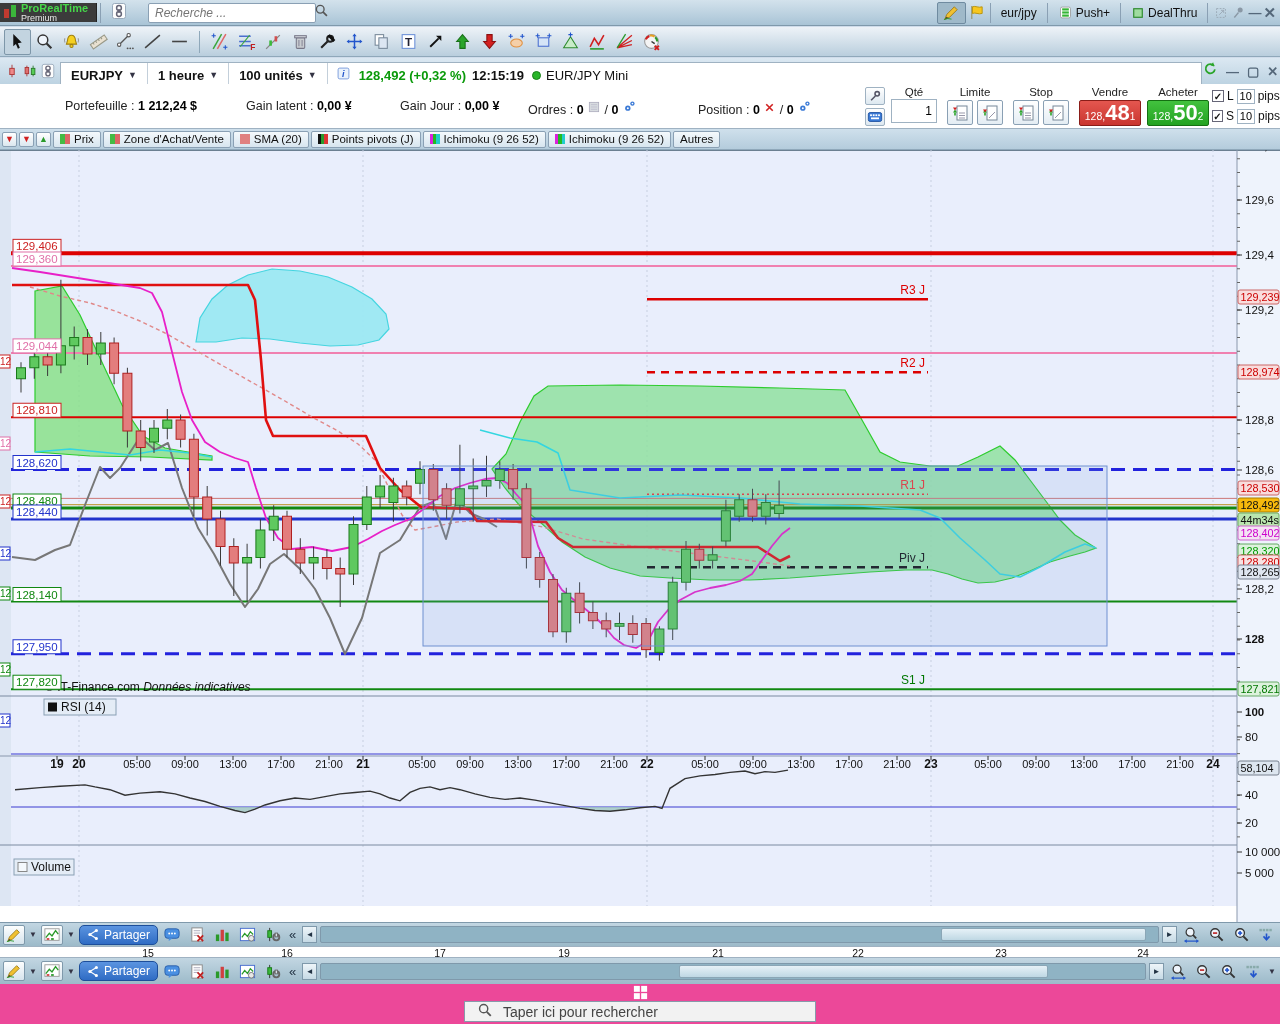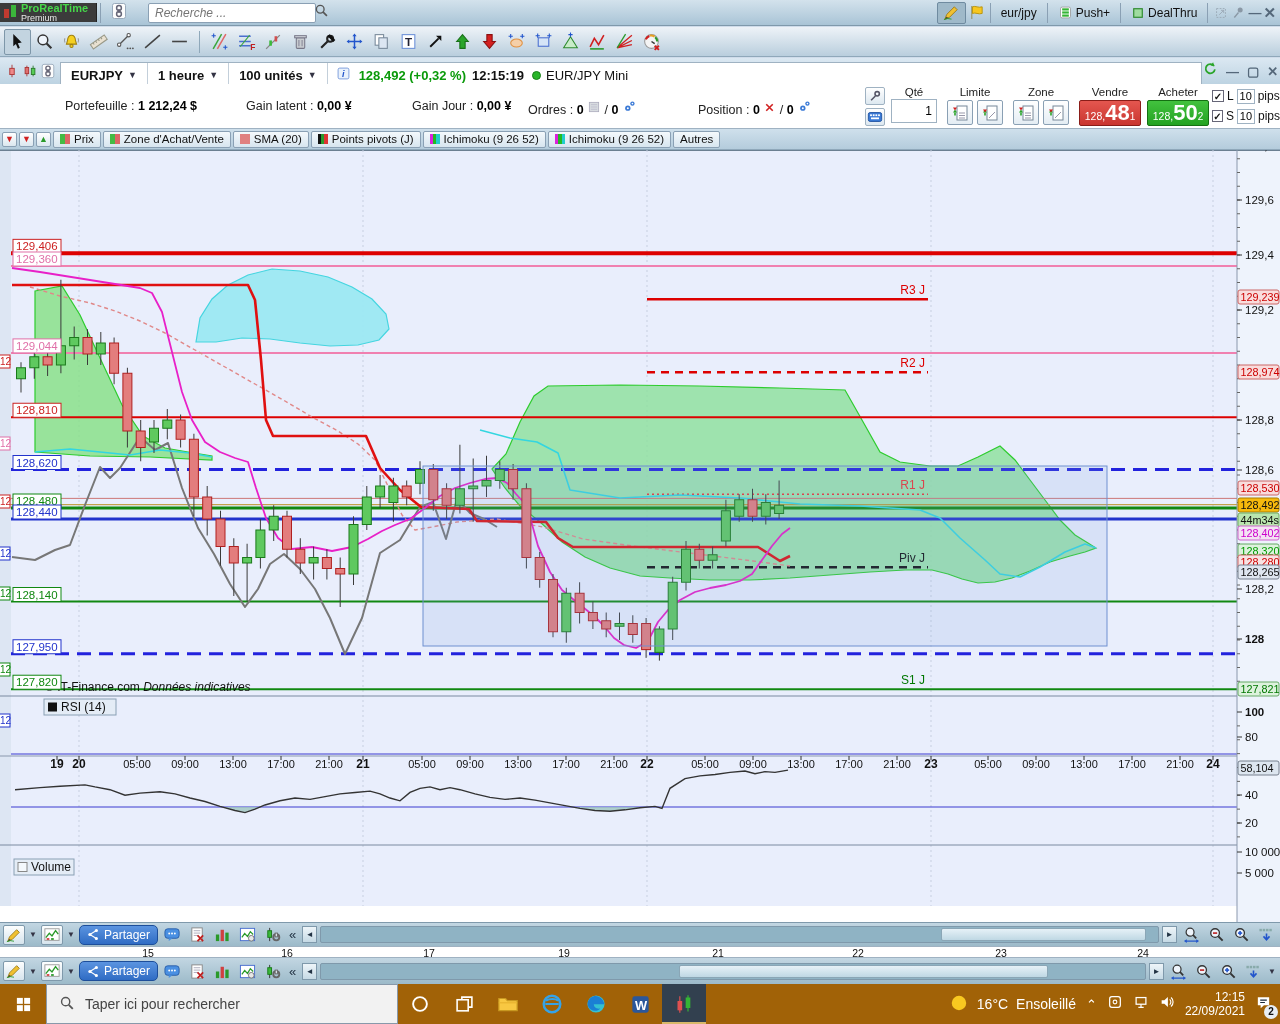--- a/index.html
+++ b/index.html
@@ -96,21 +96,21 @@
   .share-btn { height:20px; background:linear-gradient(#5b94e0,#2f6cc4); border:1px solid #1d4e9a; border-radius:5px;
     color:#fff; font-size:12px; display:flex; align-items:center; gap:4px; padding:0 7px; }
   .dd-caret { font-size:8px; color:#334; width:10px; text-align:center; }
   .chev { font-size:13px; color:#234; padding:0 3px; }
   .scroll-track { position:relative; height:17px; background:#8fb3c4; border:1px solid #7f99ab; border-radius:2px; flex:1; }
   .scroll-thumb { position:absolute; top:1px; height:13px; background:linear-gradient(#e6f1f7,#bfd8e4); border:1px solid #8aa6b6; border-radius:2px; }
   .sc-arr { width:15px; height:17px; border:1px solid #7f99ab; background:linear-gradient(#eef5f9,#c6dae5); font-size:8px;
     display:flex; align-items:center; justify-content:center; color:#234; }
 
   
-  #taskbar { position:absolute; left:0; top:984px; width:1280px; height:40px; background:#a16207; display:flex; align-items:center; }
+  #taskbar { position:absolute; left:0; top:984px; width:1280px; height:40px; background:#ec4899; display:flex; align-items:center;flex-direction:column; }
   #tb-start { width:46px; height:40px; display:flex; align-items:center; justify-content:center; }
   #tb-search { width:352px; height:40px; background:#f2f2f2; border:1px solid #8899aa; display:flex; align-items:center; gap:10px; padding:0 12px;
     font-size:14px; color:#444; }
   .tb-app { width:44px; height:40px; display:flex; align-items:center; justify-content:center; }
   .tb-app.active { background:#32404f; box-shadow:inset 0 -2px 0 #d8b869; }
   #tb-right { margin-left:auto; display:flex; align-items:center; gap:10px; padding-right:8px; color:#fff; }
   #tb-weather { display:flex; align-items:center; gap:8px; font-size:14px; }
   #tb-clock { text-align:right; font-size:12px; line-height:14px; }
   #tb-badge { position:relative; }
   #tb-badge .bubble-num { position:absolute; right:-6px; bottom:-4px; background:#e8eef4; color:#111; border-radius:50%;
@@ -413,21 +413,21 @@
       <span class="win-glyph">▢</span>
       <span class="win-glyph">✕</span>
     </div>
   </div>
 
   <div id="account-bar">
     <span class="acct-item" style="left:65px;">
       <span>Portefeuille :</span> <b>1 212,24 $</b></span>
     <span class="acct-item" style="left:246px;">
       <span>Gain latent :</span> <b>0,00 ¥</b></span>
-    <span class="acct-item" style="left:412px;">
+    <span class="acct-item" style="left:400px;">
       <span>Gain Jour :</span> <b>0,00 ¥</b></span>
     <span class="acct-item" style="left:528px;">
       <span>Ordres :</span> <b>0</b>
       <span id="ord-ic1"><svg width="14" height="14" viewBox="0 0 18 18">
             <rect x="3" y="3" width="12" height="12" fill="#d8dce0" stroke="#aab"></rect>
             <path d="M5,6 h8 M5,9 h8 M5,12 h8" stroke="#bbc"></path>
           </svg></span>
       <span>/</span> <b>0</b>
       <span id="ord-ic2"><svg width="15" height="15" viewBox="0 0 18 18">
             <circle cx="7" cy="11" r="3.2" fill="#3b7ad6"></circle>
@@ -493,21 +493,21 @@
                 <line x1="8" y1="14" x2="14" y2="8" stroke="#99a"></line>
                 <path d="M2,8.5 L4,5.5 L6,8.5 Z" fill="#2aa52a"></path>
                 <rect x="3.2" y="8.5" width="1.6" height="3" fill="#2aa52a"></rect>
                 <path d="M6,3.5 L4,0.5 L2,3.5 Z" fill="#d02020" transform="translate(0,3) scale(1,-1) translate(0,-6)"></path>
               </svg>
             </span>
         </div>
       </div>
       <div class="tp-sep"></div>
       <div class="tp-col">
-        <span class="tp-head">Zone</span>
+        <span class="tp-head">Stop</span>
         <div style="display:flex; gap:4px; margin-top:1px;">
           <span class="ord-btn" id="stp-b1">
               <svg width="18" height="18" viewBox="0 0 18 18">
                 <rect x="6" y="2" width="10" height="14" fill="#fff" stroke="#789"></rect>
                 <path d="M8,9 h6 M8,11.5 h6 M8,14 h6" stroke="#99a"></path>
                 <path d="M2,8.5 L4,5.5 L6,8.5 Z" fill="#2aa52a"></path>
                 <rect x="3.2" y="8.5" width="1.6" height="3" fill="#2aa52a"></rect>
                 <path d="M6,11.5 L4,14.5 L2,11.5 Z" fill="#d02020" transform="translate(0,-8)"></path>
                 <rect x="3.2" y="4" width="1.6" height="0" fill="#d02020"></rect>
               </svg>
@@ -1075,21 +1075,21 @@
           <rect x="5" y="3" width="2.6" height="2.6" fill="#8aa"></rect>
           <rect x="8.5" y="3" width="2.6" height="2.6" fill="#8aa"></rect>
           <rect x="12" y="3" width="2.6" height="2.6" fill="#8aa"></rect>
           <path d="M9,8 V14 M5.8,11 L9,14.5 L12.2,11" stroke="#2255cc" stroke-width="1.7" fill="none"></path>
         </svg>
       </span>
     </div>
   <div id="dates-strip">
       <span class="date-lab" style="left: 148px;">15</span>
       <span class="date-lab" style="left: 287px;">16</span>
-      <span class="date-lab" style="left: 429px;">17</span>
+      <span class="date-lab" style="left: 440px;">17</span>
       <span class="date-lab" style="left: 564px;">19</span>
       <span class="date-lab" style="left: 718px;">21</span>
       <span class="date-lab" style="left: 858px;">22</span>
       <span class="date-lab" style="left: 1001px;">23</span>
       <span class="date-lab" style="left: 1143px;">24</span>
     </div>
   <div id="bbar2" class="bbar">
       <span class="bb-icon bb-btn">
         <svg width="16" height="16" viewBox="0 0 18 18">
           <path d="M2,16 L4,11 L12,3 L15,6 L7,14 Z" fill="#f0c030" stroke="#9a7b20"></path>

